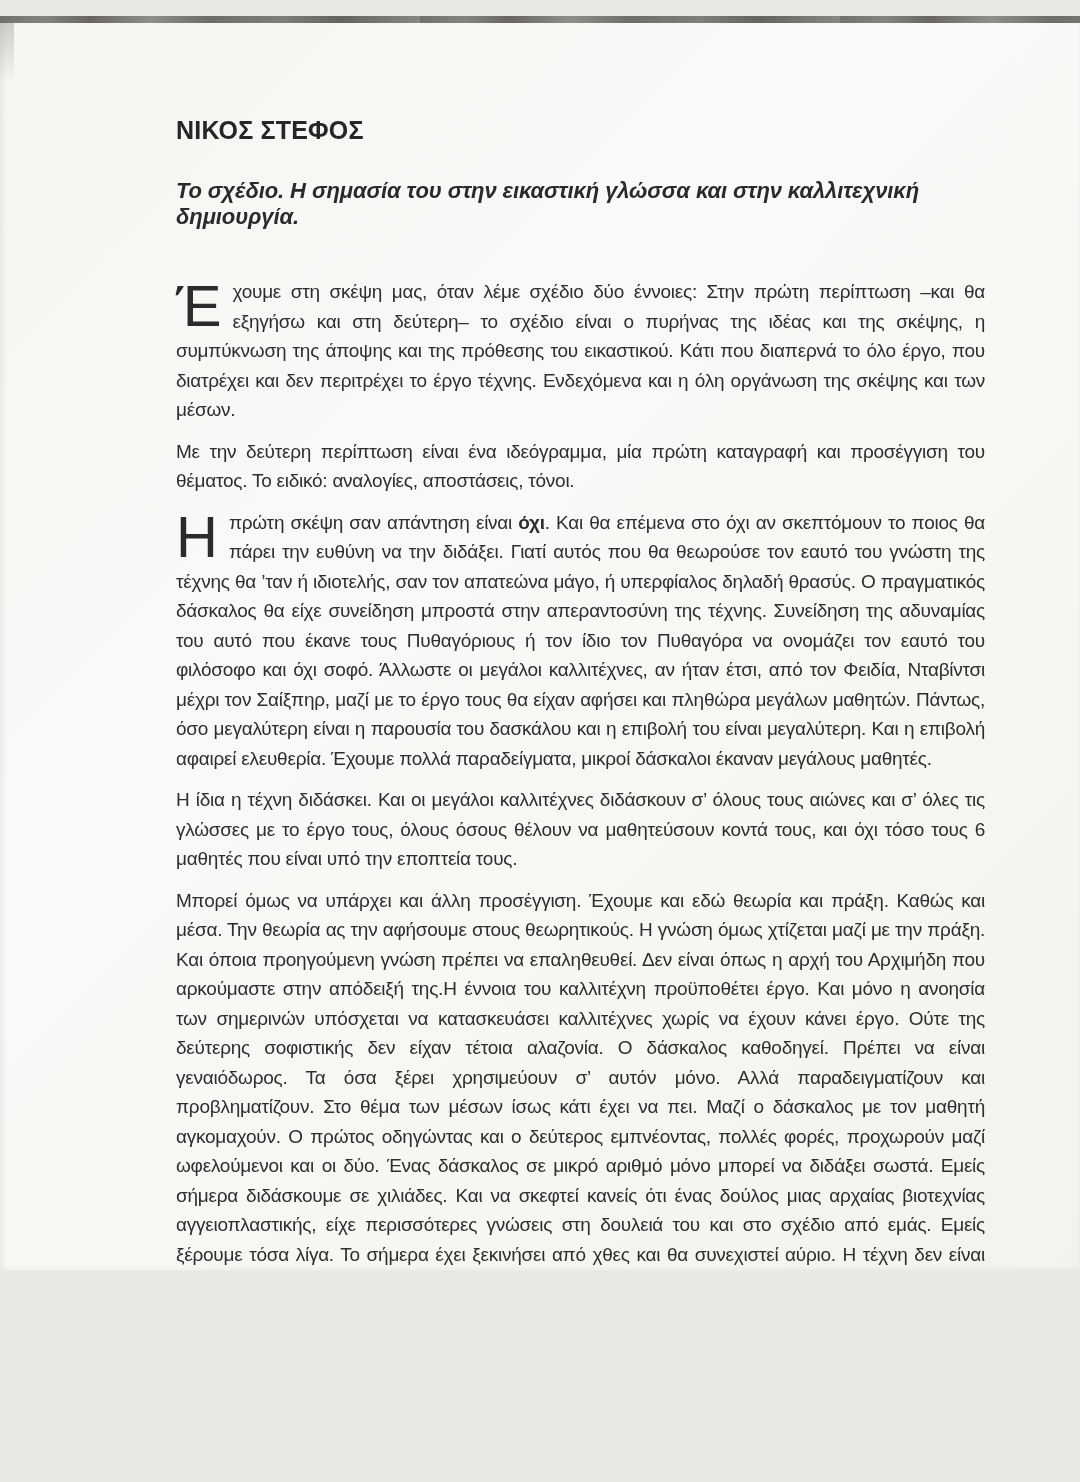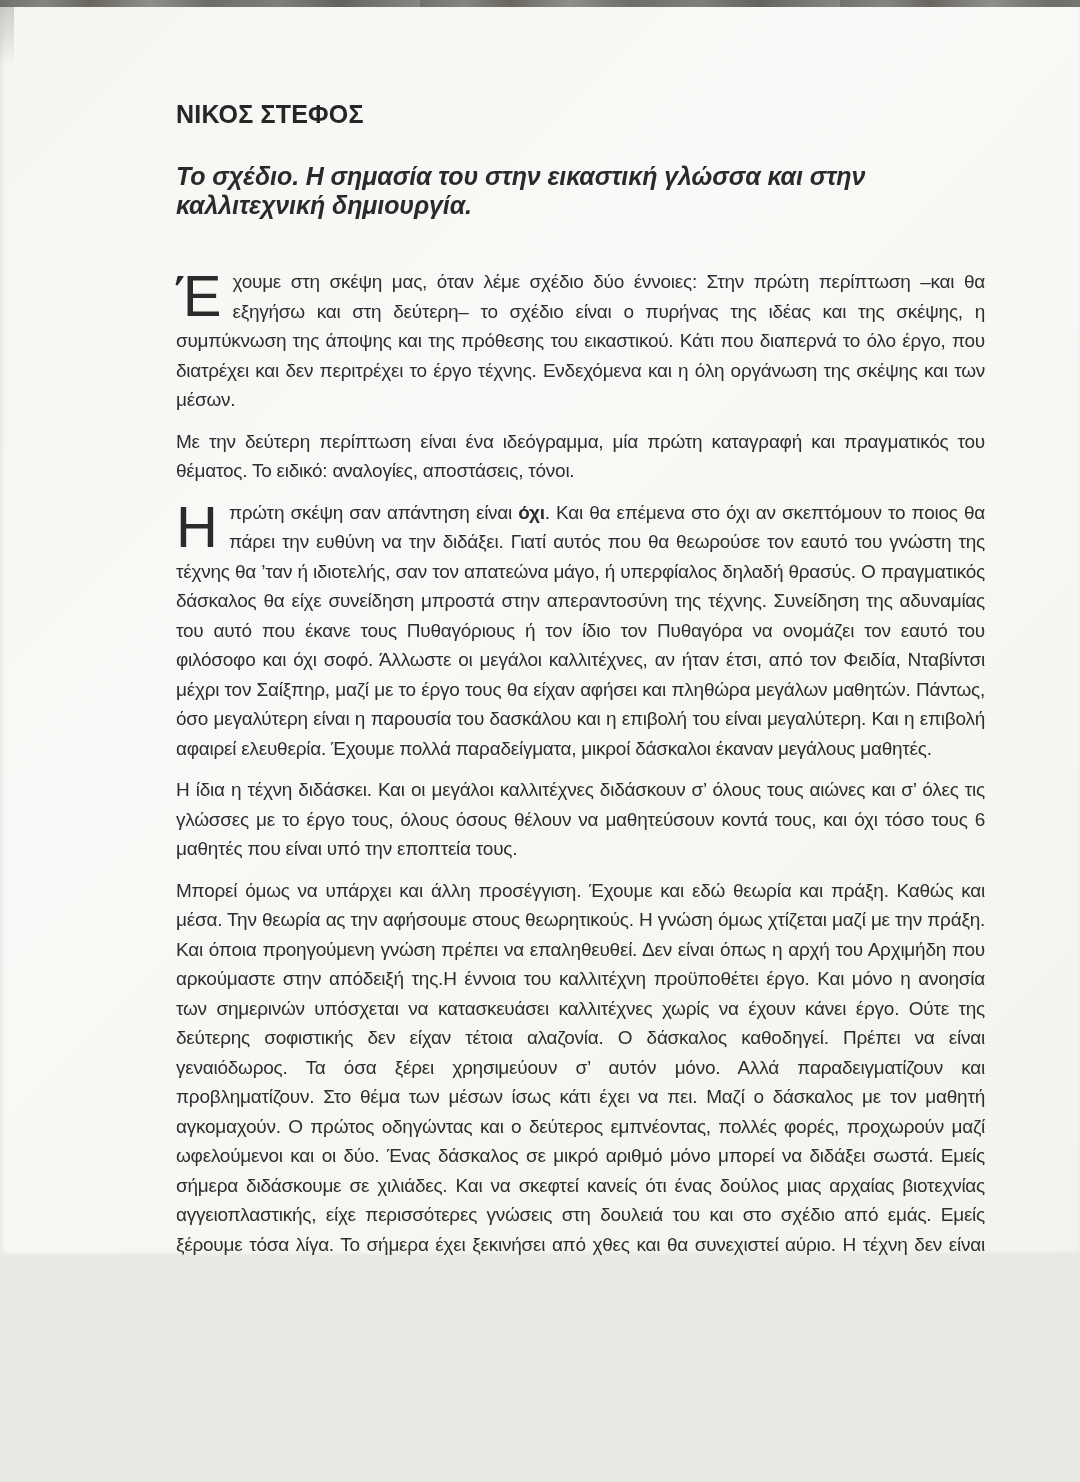--- a/index.html
+++ b/index.html
@@ -5,21 +5,21 @@
   html, body {
     margin: 0;
     padding: 0;
     background: #e9e8e5;
     font-family: "Liberation Sans", sans-serif;
   }
   .page {
     position: relative;
     width: 1080px;
     height: 1255px;
-    margin: 0 auto;
+    margin: 16px auto;
     background: linear-gradient(135deg, #f6f5f2 0%, #faf9f7 38%, #f7f6f3 70%, #f3f2ef 100%);
     box-shadow: inset 3px 0 6px rgba(0,0,0,0.05), inset 0 -2px 4px rgba(0,0,0,0.03);
     overflow: hidden;
     color: #2d2d2d;
   }
   .scan-strip-top {
     position: absolute;
     top: 0; left: 0; right: 0;
     height: 7px;
     background: repeating-linear-gradient(90deg,
@@ -39,21 +39,21 @@
   }
   .author-heading {
     margin: 0;
     font-size: 25px;
     font-weight: 700;
     letter-spacing: 0.2px;
     color: #262626;
   }
   .article-title {
     margin: 33px 0 0 0;
-    font-size: 25px;
+    font-size: 22px;
     font-weight: 700;
     font-style: italic;
     letter-spacing: -0.1px;
     color: #2a2a2a;
   }
   .body-para {
     margin: 12px 0 0 0;
     font-size: 19px;
     line-height: 29.5px;
     letter-spacing: -0.25px;
@@ -105,21 +105,21 @@
   <div class="content">
 
     <h1 class="author-heading">ΝΙΚΟΣ ΣΤΕΦΟΣ</h1>
 
     <h2 class="article-title">Το σχέδιο. Η σημασία του στην εικαστική γλώσσα και στην καλλιτεχνική δημιουργία.</h2>
 
     <section>
       <p class="body-para first-para">
         <span class="dropcap">Έ</span><span>χουμε στη σκέψη μας, όταν λέμε σχέδιο δύο έννοιες: Στην πρώτη περίπτωση –και θα εξηγήσω και στη δεύτερη– το σχέδιο είναι ο πυρήνας της ιδέας και της σκέψης, η συμπύκνωση της άποψης και της πρόθεσης του εικαστικού. Κάτι που διαπερνά το όλο έργο, που διατρέχει και δεν περιτρέχει το έργο τέχνης. Ενδεχόμενα και η όλη οργάνωση της σκέψης και των μέσων.</span>
       </p>
-      <p class="body-para">Με την δεύτερη περίπτωση είναι ένα ιδεόγραμμα, μία πρώτη καταγραφή και πραγματικός του θέματος. Το ειδικό: αναλογίες, αποστάσεις, τόνοι.</p>
+      <p class="body-para">Με την δεύτερη περίπτωση είναι ένα ιδεόγραμμα, μία πρώτη καταγραφή και προσέγγιση του θέματος. Το ειδικό: αναλογίες, αποστάσεις, τόνοι.</p>
     </section>
 
 
     <section>
       <p class="body-para">
         <span class="dropcap">Η</span><span>πρώτη σκέψη σαν απάντηση είναι </span><span class="bold-inline">όχι</span><span>. Και θα επέμενα στο όχι αν σκεπτόμουν το ποιος θα πάρει την ευθύνη να την διδάξει. Γιατί αυτός που θα θεωρούσε τον εαυτό του γνώστη της τέχνης θα ’ταν ή ιδιοτελής, σαν τον απατεώνα μάγο, ή υπερφίαλος δηλαδή θρασύς. Ο πραγματικός δάσκαλος θα είχε συνείδηση μπροστά στην απεραντοσύνη της τέχνης. Συνείδηση της αδυναμίας του αυτό που έκανε τους Πυθαγόριους ή τον ίδιο τον Πυθαγόρα να ονομάζει τον εαυτό του φιλόσοφο και όχι σοφό. Άλλωστε οι μεγάλοι καλλιτέχνες, αν ήταν έτσι, από τον Φειδία, Νταβίντσι μέχρι τον Σαίξπηρ, μαζί με το έργο τους θα είχαν αφήσει και πληθώρα μεγάλων μαθητών. Πάντως, όσο μεγαλύτερη είναι η παρουσία του δασκάλου και η επιβολή του είναι μεγαλύτερη. Και η επιβολή αφαιρεί ελευθερία. Έχουμε πολλά παραδείγματα, μικροί δάσκαλοι έκαναν μεγάλους μαθητές.</span>
       </p>
       <p class="body-para">Η ίδια η τέχνη διδάσκει. Και οι μεγάλοι καλλιτέχνες διδάσκουν σ’ όλους τους αιώνες και σ’ όλες τις γλώσσες με το έργο τους, όλους όσους θέλουν να μαθητεύσουν κοντά τους, και όχι τόσο τους 6 μαθητές που είναι υπό την εποπτεία τους.</p>
       <p class="body-para">Μπορεί όμως να υπάρχει και άλλη προσέγγιση. Έχουμε και εδώ θεωρία και πράξη. Καθώς και μέσα. Την θεωρία ας την αφήσουμε στους θεωρητικούς. Η γνώση όμως χτίζεται μαζί με την πράξη. Και όποια προηγούμενη γνώση πρέπει να επαληθευθεί. Δεν είναι όπως η αρχή του Αρχιμήδη που αρκούμαστε στην απόδειξή της.Η έννοια του καλλιτέχνη προϋποθέτει έργο. Και μόνο η ανοησία των σημερινών υπόσχεται να κατασκευάσει καλλιτέχνες χωρίς να έχουν κάνει έργο. Ούτε της δεύτερης σοφιστικής δεν είχαν τέτοια αλαζονία. Ο δάσκαλος καθοδηγεί. Πρέπει να είναι γεναιόδωρος. Τα όσα ξέρει χρησιμεύουν σ’ αυτόν μόνο. Αλλά παραδειγματίζουν και προβληματίζουν. Στο θέμα των μέσων ίσως κάτι έχει να πει. Μαζί ο δάσκαλος με τον μαθητή αγκομαχούν. Ο πρώτος οδηγώντας και ο δεύτερος εμπνέοντας, πολλές φορές, προχωρούν μαζί ωφελούμενοι και οι δύο. Ένας δάσκαλος σε μικρό αριθμό μόνο μπορεί να διδάξει σωστά. Εμείς σήμερα διδάσκουμε σε χιλιάδες. Και να σκεφτεί κανείς ότι ένας δούλος μιας αρχαίας βιοτεχνίας αγγειοπλαστικής, είχε περισσότερες γνώσεις στη δουλειά του και στο σχέδιο από εμάς. Εμείς ξέρουμε τόσα λίγα. Το σήμερα έχει ξεκινήσει από χθες και θα συνεχιστεί αύριο. Η τέχνη δεν είναι υπόθεση των τελευταίων δέκα χρόνων.</p>
     </section>

